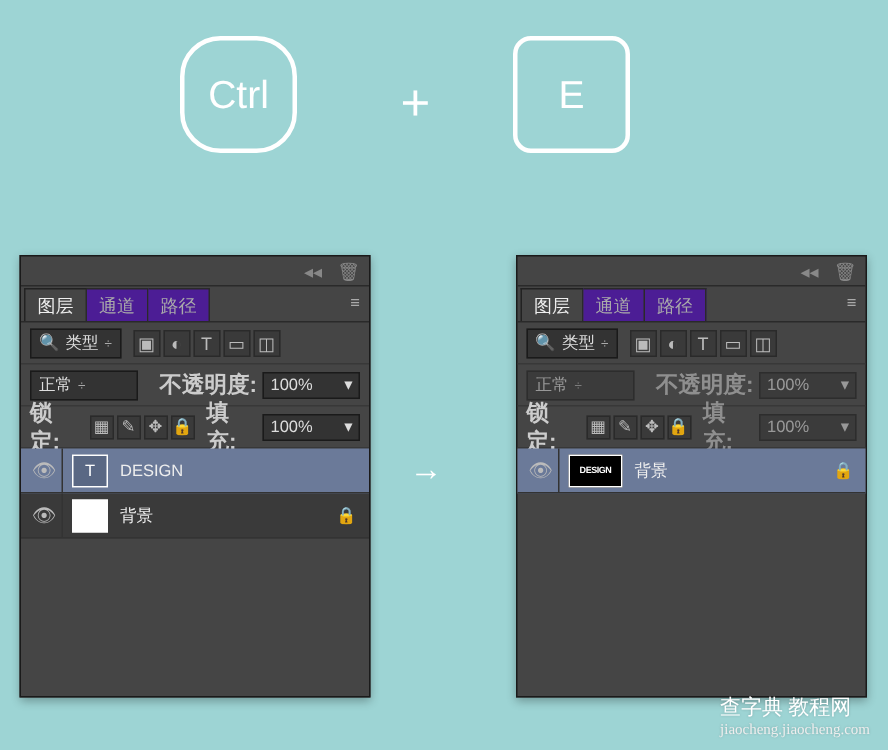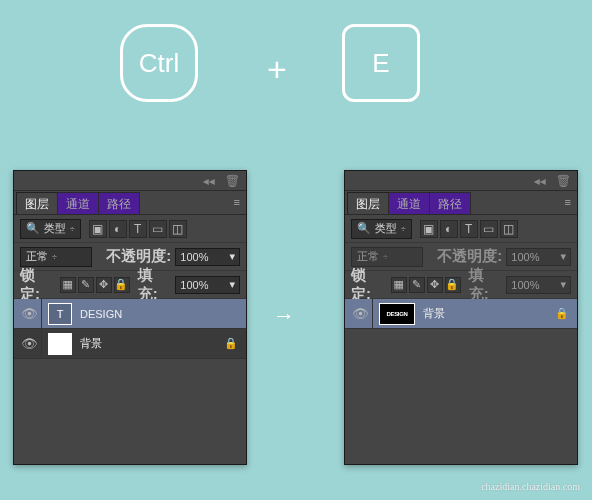--- a/index.html
+++ b/index.html
@@ -392,14 +392,15 @@
       <div class="thumb design">
           <span>DESIGN</span>
         </div>
       <span class="layer-name">背景</span>
       <span class="lock-right">🔒</span>
     </div>
   </div>
 </div>
 
 <div class="watermark">
-  <span class="url">chazidian.chazidian.com</span>
+  <span>查字典 教程网</span>
+  <span class="url">jiaocheng.jiaocheng.com</span>
 </div>
 
 </body></html>

